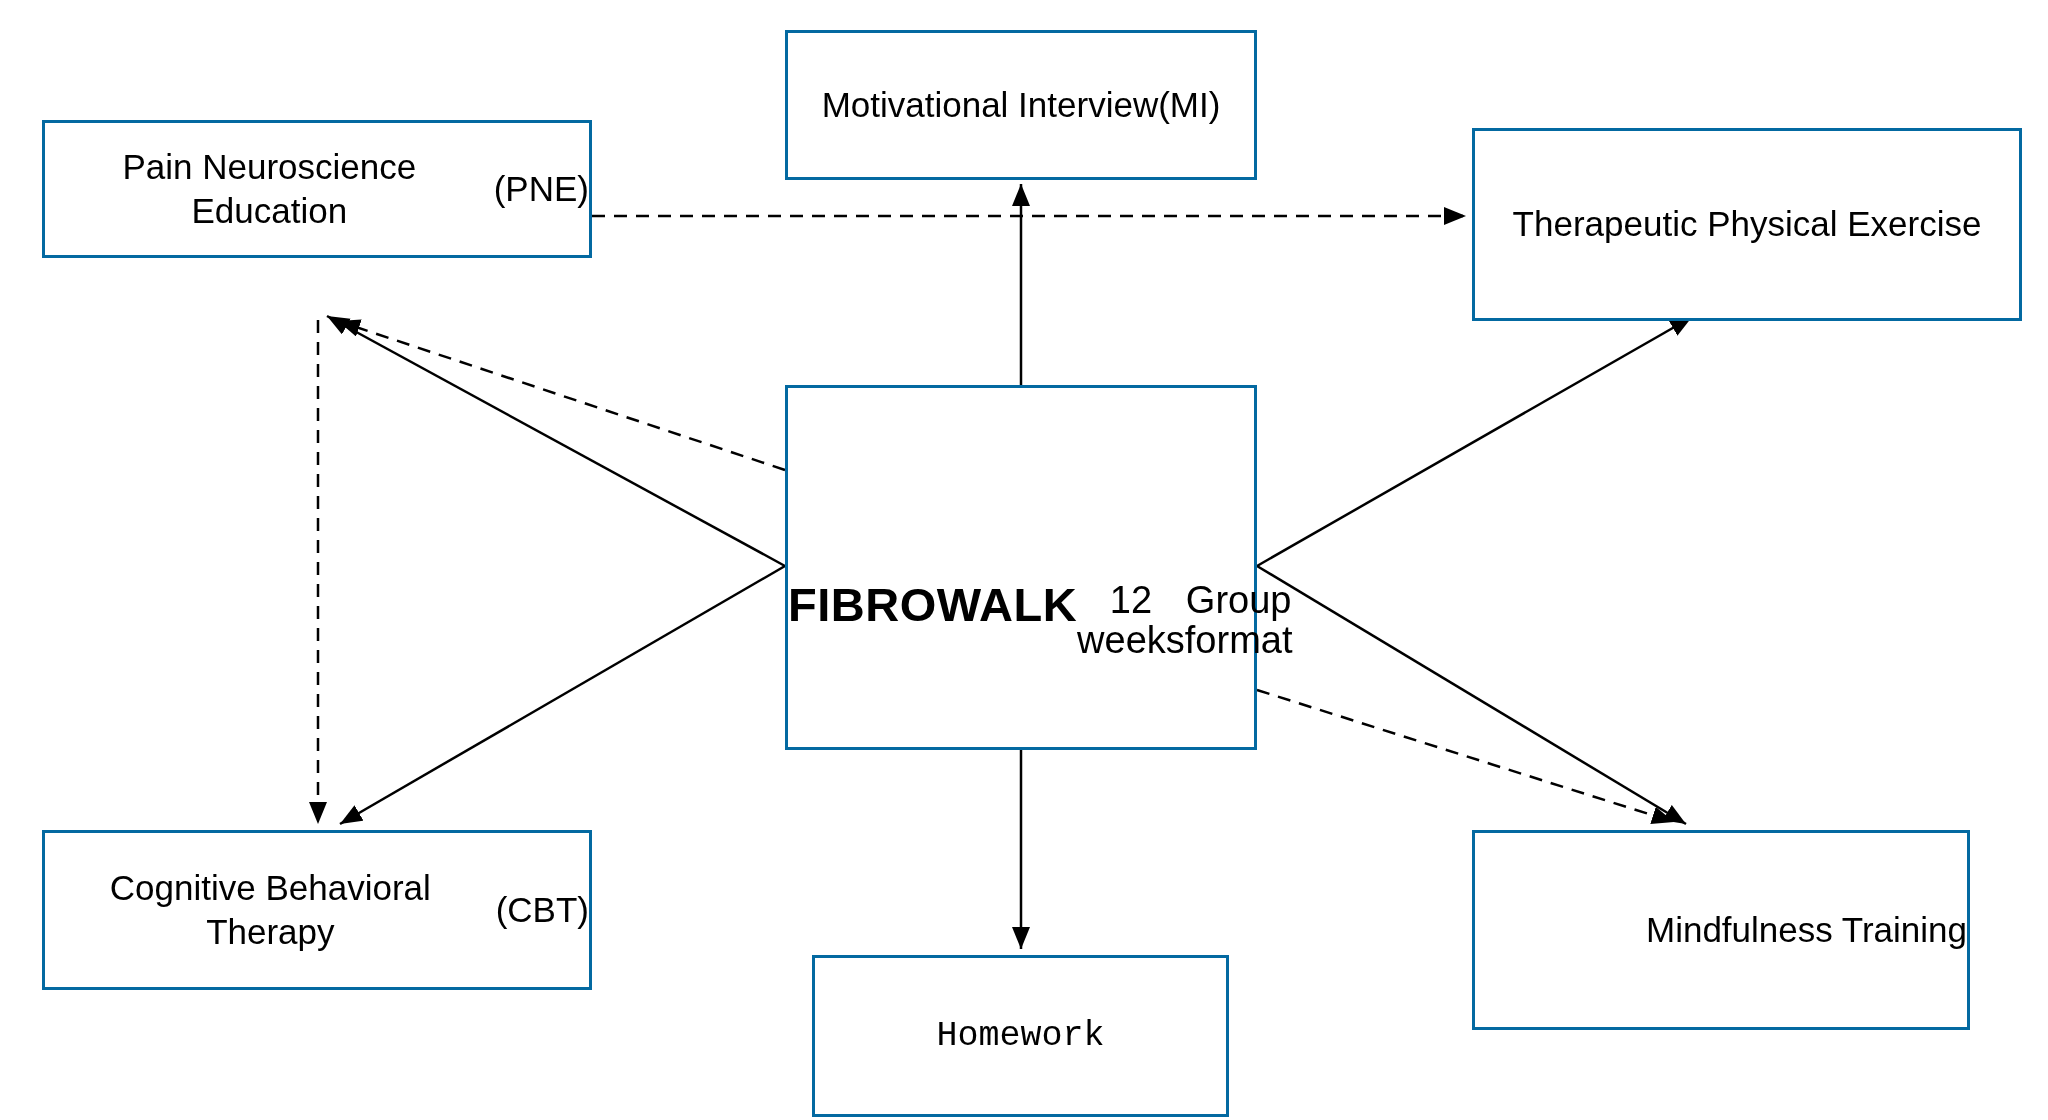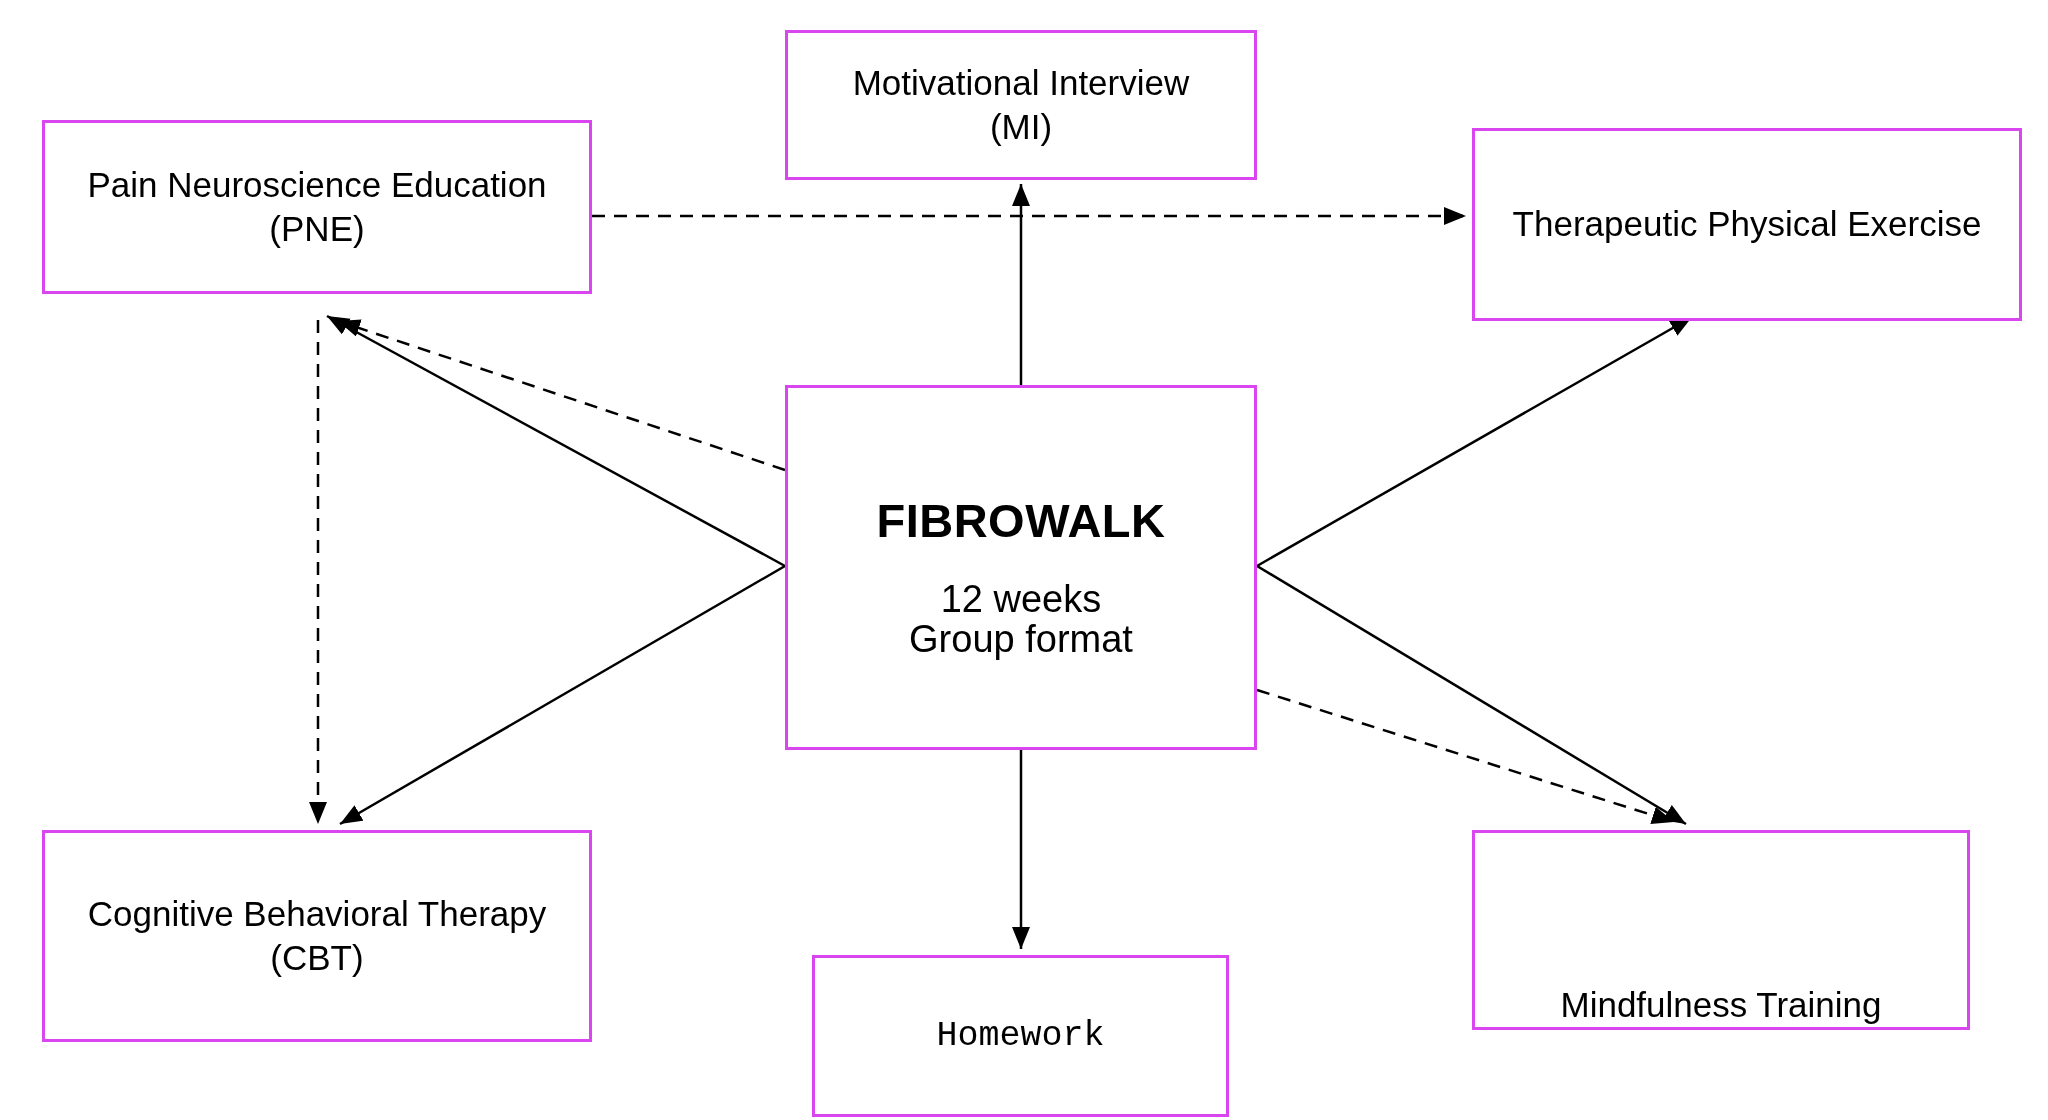--- a/index.html
+++ b/index.html
@@ -21,36 +21,36 @@
     left: 0;
     top: 0;
     width: 2048px;
     height: 1120px;
     z-index: 0;
   }
   .box {
     position: absolute;
     box-sizing: border-box;
     background: #ffffff;
-    border: 3px solid #d946ef;
+    border: 3px solid #0369a1;
     display: flex;
-    flex-direction: column;
+    flex-direction: row;
     align-items: center;
     justify-content: center;
     text-align: center;
     font-size: 35px;
     line-height: 1.26;
     z-index: 1;
   }
-  #box-pne        { left: 42px;   top: 120px; width: 550px; height: 174px; }
+  #box-pne        { left: 42px;   top: 120px; width: 550px; height: 138px; }
   #box-mi         { left: 785px;  top: 30px;  width: 472px; height: 150px; }
   #box-tpe        { left: 1472px; top: 128px; width: 550px; height: 193px; }
   #box-fibrowalk  { left: 785px;  top: 385px; width: 472px; height: 365px;
                     justify-content: flex-start; padding-top: 105px; }
-  #box-cbt        { left: 42px;   top: 830px; width: 550px; height: 212px; }
+  #box-cbt        { left: 42px;   top: 830px; width: 550px; height: 160px; }
   #box-mindfulness{ left: 1472px; top: 830px; width: 498px; height: 200px; justify-content: flex-end; }
   #box-homework   { left: 812px;  top: 955px; width: 417px; height: 162px; font-family: Liberation Mono, monospace; }
 
   .fib-title {
     font-size: 47px;
     font-weight: 700;
     line-height: 56px;
     margin-bottom: 30px;
     letter-spacing: 0.5px;
   }

